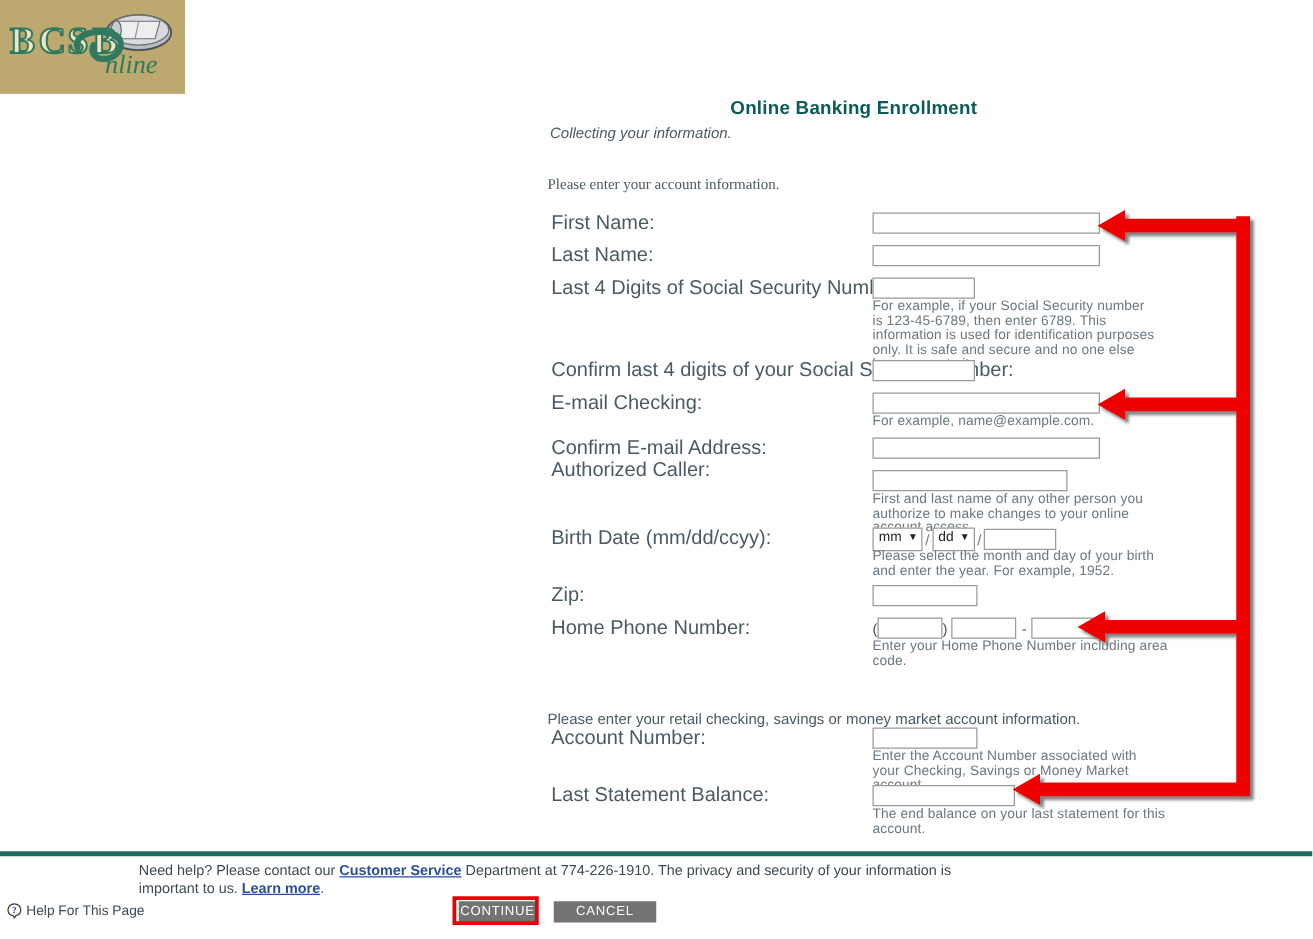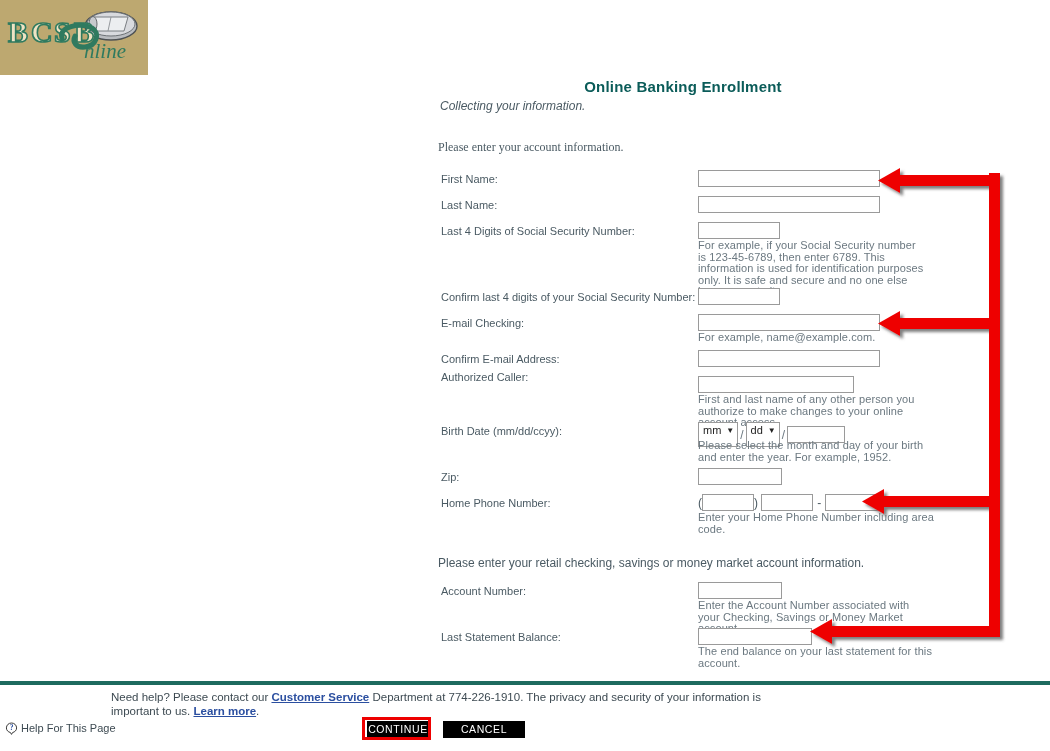--- a/index.html
+++ b/index.html
@@ -41,25 +41,25 @@
 
   
   .intro {
     position: absolute;
     font-size: 12px;
     color: #4a5a63;
     white-space: nowrap;
   }
   #intro-collecting { left: 440px; top: 99px; font-style: italic; }
   #intro-account    { left: 438px; top: 140px; font-family: Liberation Serif, serif; }
-  #intro-retail     { left: 438px; top: 556px; }
+  #intro-retail     { left: 438px; top: 568px; }
   .lbl {
     position: absolute;
     left: 441px;
-    font-size: 11px;
+    font-size: 16px;
     color: #4a5a63;
     white-space: nowrap;
     line-height: 14px;
   }
   .ctl { position: absolute; left: 698px; }
 
   input.tb {
     font-family: "Liberation Sans", sans-serif;
     font-size: 12px;
     color: #333;
@@ -97,21 +97,21 @@
     vertical-align: middle;
   }
   .dd-wrap .dd-box {
     display: inline-block;
     border: 1px solid #9a9a9a;
     background: #fff;
     height: 15px;
     line-height: 15px;
     font-size: 11px;
     color: #222;
-    padding: 0 3px 8px 4px;
+    padding: 0 3px 2px 4px;
     vertical-align: middle;
     white-space: nowrap;
   }
   .dd-box .caret { font-size: 8px; margin-left: 5px; position: relative; top: -1px; }
   .slash { display:inline-block; color:#6b7880; font-size:12px; padding:0 2px; vertical-align: middle;}
   .paren { display:inline-block; color:#4a5a63; font-size:12px; vertical-align: middle;}
   .dash  { display:inline-block; color:#4a5a63; font-size:12px; padding:0 4px; vertical-align: middle;}
 
   
   #annotation-layer {
@@ -150,21 +150,21 @@
   }
   #help-link .q-icon {
     display: inline-block;
     vertical-align: -3px;
     margin-right: 3px;
   }
   .btn {
     position: absolute;
     height: 17px;
     line-height: 17px;
-    background: #000000;
+    background: #737373;
     color: #ffffff;
     font-size: 10.5px;
     font-family: "Liberation Sans", sans-serif;
     letter-spacing: .6px;
     text-align: center;
     border: 0;
     cursor: pointer;
     padding: 0;
   }
   #btn-continue { left: 367px; top: 721px; width: 62px; }

